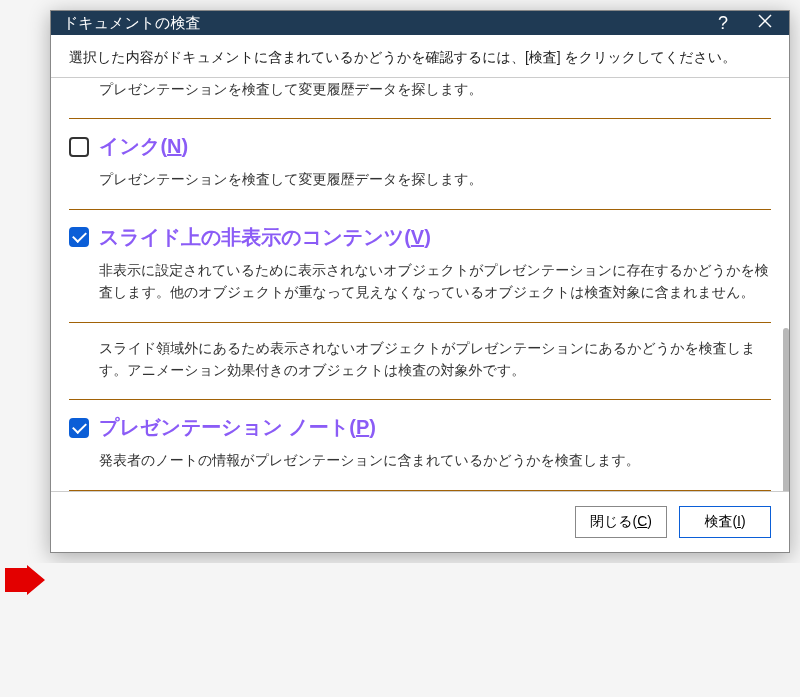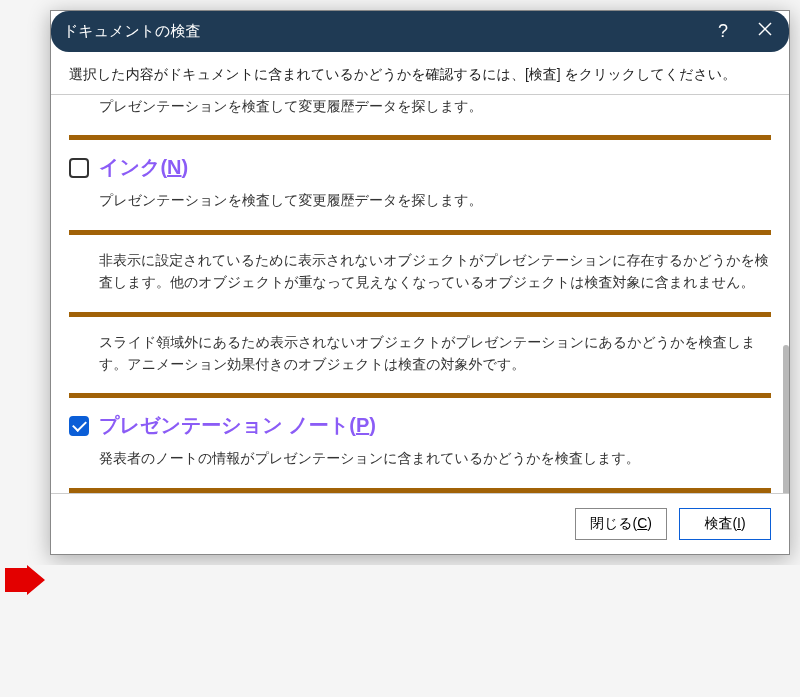--- a/index.html
+++ b/index.html
@@ -27,26 +27,25 @@
       background: #ffffff;
       border: 1px solid #888;
       box-shadow: 0 4px 20px rgba(0,0,0,0.3);
       display: flex;
       flex-direction: column;
       position: relative;
       margin-left: 40px;
     }
     .titlebar {
       background: #1f3a54;
-      height: 41px;
+      height: 24px;
       display: flex;
       align-items: center;
       padding: 0 12px;
       color: #ffffff;
-      border-radius: 18px;
     }
     .titlebar-title {
       font-size: 15px;
       flex: 1;
     }
     .titlebar-controls {
       display: flex;
       gap: 18px;
       align-items: center;
     }
@@ -76,21 +75,21 @@
       position: absolute;
       right: 0;
       top: 250px;
       width: 6px;
       height: 340px;
       background: #b8b8b8;
       border-radius: 3px;
     }
     .item {
       padding: 14px 0 18px 0;
-      border-bottom: 5px solid #a16207;
+      border-bottom: 1px solid #a16207;
     }
     .item:last-child {
       border-bottom: none;
       padding-bottom: 4px;
     }
     .item-header {
       display: flex;
       align-items: center;
       gap: 10px;
       margin-bottom: 8px;
@@ -192,20 +191,24 @@
     <div class="item">
       <div class="item-header">
         <div class="checkbox"></div>
         <div class="item-title"><span>インク(</span><span class="underline">N</span><span>)</span></div>
       </div>
       <div class="item-desc">プレゼンテーションを検査して変更履歴データを探します。</div>
     </div>
 
 
     <div class="item">
+      <div class="item-header">
+        <div class="checkbox checked"></div>
+        <div class="item-title"><span>スライド上の非表示のコンテンツ(</span><span class="underline">V</span><span>)</span></div>
+      </div>
       <div class="item-desc">非表示に設定されているために表示されないオブジェクトがプレゼンテーションに存在するかどうかを検査します。他のオブジェクトが重なって見えなくなっているオブジェクトは検査対象に含まれません。</div>
     </div>
 
     <div class="item">
       <div class="item-desc">スライド領域外にあるため表示されないオブジェクトがプレゼンテーションにあるかどうかを検査します。アニメーション効果付きのオブジェクトは検査の対象外です。</div>
     </div>
 
     <div class="item">
       <div class="item-header">
         <div class="checkbox checked"></div>

